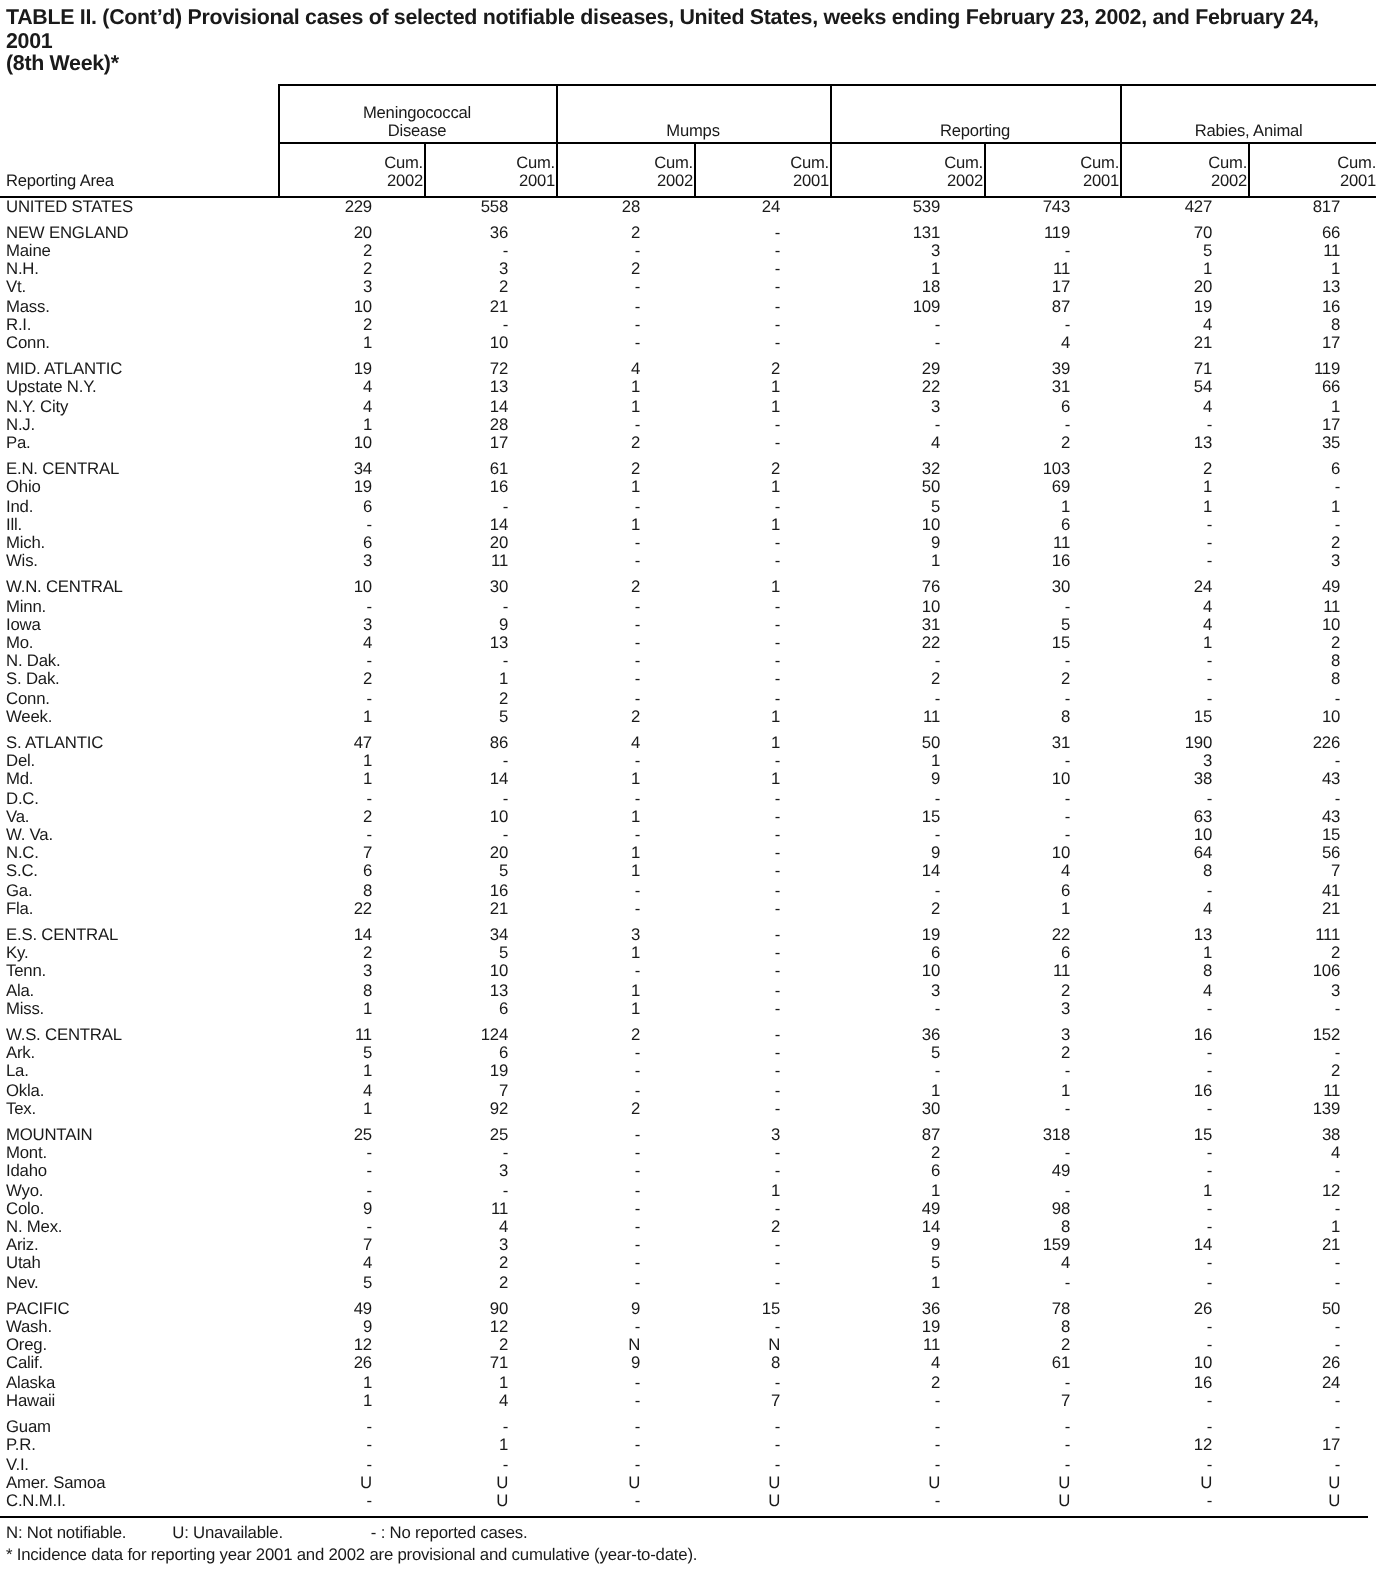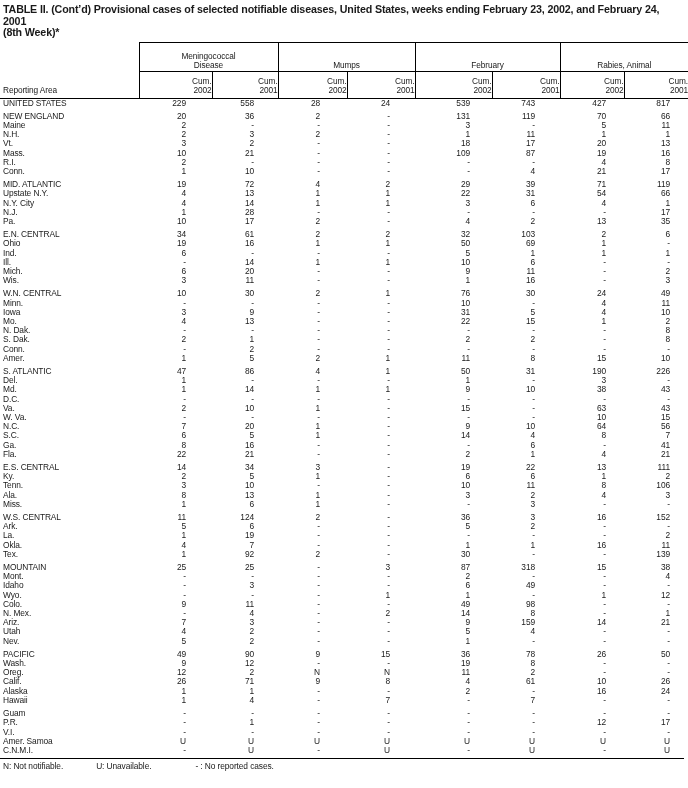--- a/index.html
+++ b/index.html
@@ -65,21 +65,21 @@
   tbody td:nth-child(9) { padding-right:18px; }
   tr.spacer td { height:4px; line-height:4px; font-size:1px; padding:0; }
 
   .footer {
     border-top:1.5px solid #000;
     margin-top:3px;
     padding:2px 0 0 3px;
     font-size:8.4px; line-height:10.5px;
     letter-spacing:-0.1px;
   }
-  .legend span.li1 { margin-right:33px; }
+  .legend span.li1 { margin-right:23px; }
   .legend span.li2 { margin-right:44px;margin-top:34px; }
 </style>
 </head>
 <body>
 
 <div class="page">
 
   <div class="title"><span>TABLE II. (Cont’d) Provisional cases of selected notifiable diseases, United States, weeks ending February 23, 2002, and February 24, 2001</span><br><span>(8th Week)*</span></div>
 
   <table class="rpt">
@@ -93,21 +93,21 @@
         <col style="width:68px">
       <col style="width:64px">
         <col style="width:64px">
     </colgroup>
     <thead>
       <tr>
         <th class="area-th" rowspan="2">Reporting Area</th>
         <th class="group-cell" colspan="2">Meningococcal
 Disease</th>
         <th class="group-cell" colspan="2">Mumps</th>
-        <th class="group-cell" colspan="2">February</th>
+        <th class="group-cell" colspan="2">Reporting</th>
         <th class="group-cell" colspan="2">Rabies, Animal</th>
       </tr>
       <tr>
         <th class="sub-cell">Cum.
 2002</th>
         <th class="sub-cell">Cum.
 2001</th>
         <th class="sub-cell">Cum.
 2002</th>
         <th class="sub-cell">Cum.
@@ -415,21 +415,21 @@
           <td class="num">-</td>
           <td class="num">2</td>
           <td class="num">-</td>
           <td class="num">-</td>
           <td class="num">-</td>
           <td class="num">-</td>
           <td class="num">-</td>
           <td class="num">-</td>
         </tr>
         <tr>
-          <td class="area">Amer.</td>
+          <td class="area">Week.</td>
           <td class="num">1</td>
           <td class="num">5</td>
           <td class="num">2</td>
           <td class="num">1</td>
           <td class="num">11</td>
           <td class="num">8</td>
           <td class="num">15</td>
           <td class="num">10</td>
         </tr>
         <tr class="spacer">
@@ -888,15 +888,16 @@
           <td class="num">-</td>
           <td class="num">U</td>
           <td class="num">-</td>
           <td class="num">U</td>
         </tr>
       </tbody>
   </table>
 
   <div class="footer">
     <div class="legend"><span class="li1">N: Not notifiable.</span><span class="li2">U: Unavailable.</span><span>- : No reported cases.</span></div>
+    <div>* Incidence data for reporting year 2001 and 2002 are provisional and cumulative (year-to-date).</div>
   </div>
 
 </div>
 
 </body></html>

